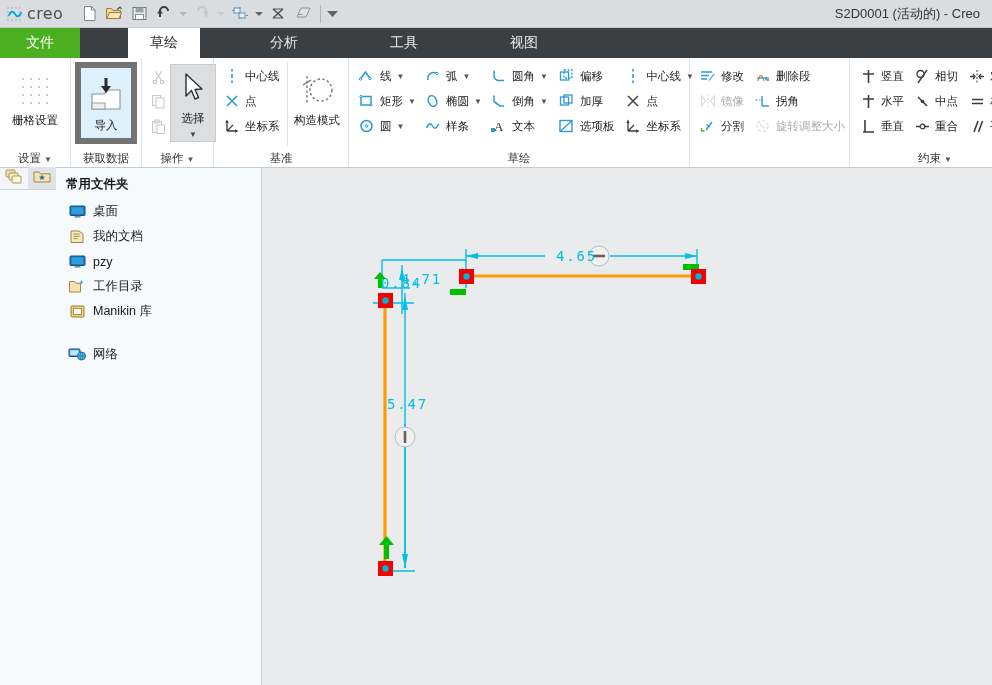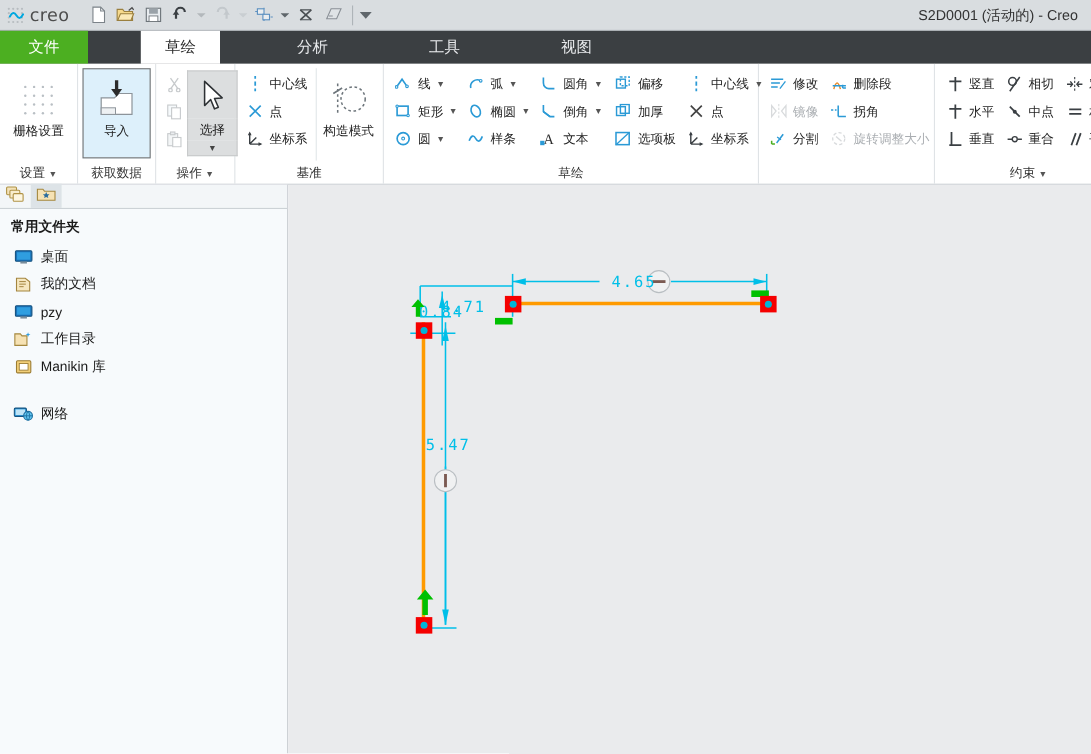--- a/index.html
+++ b/index.html
@@ -103,21 +103,21 @@
   .bigbtn {
     width: 62px; height: 82px;
     display: flex; flex-direction: column; align-items: center;
     justify-content: flex-start;
     padding-top: 4px;
     border: 1px solid transparent;
     text-align: center;
   }
   .bigbtn .bi { height: 46px; display: flex; align-items: center; justify-content: center; }
   .bigbtn .bl { font-size: 11.5px; color: #222; line-height: 14px; }
-  .bigbtn.sel { background: #ddf0fb; border: 1px solid #737373; }
+  .bigbtn.sel { background: #ddf0fb; border: 6px solid #737373; }
 
   
   .col3 { display: flex; flex-direction: column; justify-content: flex-start; gap: 1px; padding-top: 2px;}
   .smbtn {
     height: 24px; display: flex; align-items: center;
     padding: 0 4px; border: 1px solid transparent;
     white-space: nowrap;
   }
   .smbtn .si { width: 18px; height: 18px; display: flex; align-items: center; justify-content: center; margin-right: 4px; flex: 0 0 18px;}
   .smbtn .sl { font-size: 11.5px; color: #1e1e1e; }
@@ -147,21 +147,21 @@
   
   .main {
     position: absolute; top: 168px; left: 0;
     width: 992px; height: 517px;
     display: flex;
   }
   .navpane {
     width: 262px; height: 517px;
     background: #f7fafc;
     border-right: 1px solid #c8cdd1;
-    display: flex; flex-direction: column;
+    display: flex; flex-direction: row;
   }
   .navtabs {
     height: 22px; background: #f3f6f8;
     display: flex; align-items: flex-end;
     border-bottom: 1px solid #ccd2d6;
   }
   .navtab {
     width: 28px; height: 22px;
     display: flex; align-items: center; justify-content: center;
   }

